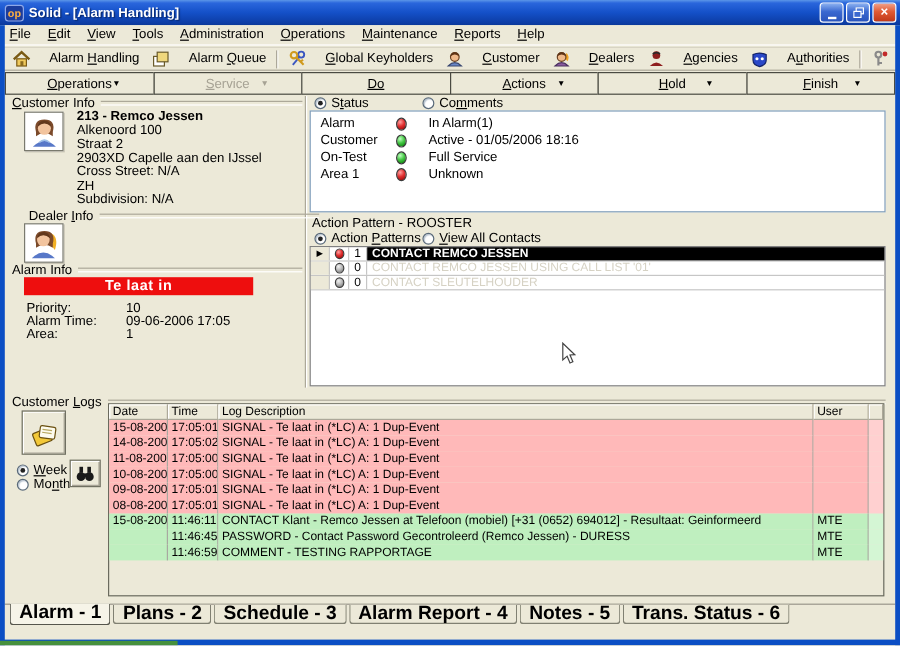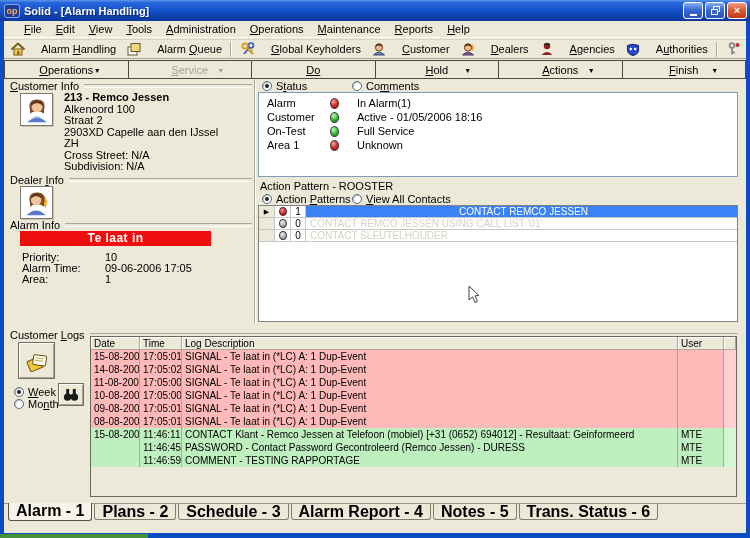--- a/index.html
+++ b/index.html
@@ -16,21 +16,21 @@
   .title-text { color:#fff; font-weight:bold; font-size:11px; text-shadow:1px 1px 1px #082668; flex:1; white-space:nowrap; }
   .winbtns { display:flex; gap:2px; }
   .winbtn { width:20px; height:17px; border-radius:3px; border:1px solid #fff;
     background:linear-gradient(180deg,#8AB0F0,#3A68D0 45%,#2A54BC); color:#fff; font-size:11px; font-weight:bold;
     display:flex; align-items:center; justify-content:center; line-height:1; }
   .winbtn.close { background:linear-gradient(180deg,#F0A088,#E05A34 45%,#C03818); }
   .min-glyph { display:block; width:7px; height:2px; background:#fff; margin-top:8px; }
 
   
   .menubar { position:absolute; top:21px; left:1px; right:1px; height:17px; background:#ECE9D8;
-    display:flex; align-items:center; padding-left:16px; border-bottom:1px solid #fff; }
+    display:flex; align-items:center; padding-left:0; border-bottom:1px solid #fff; }
   .menu-item { padding:1px 7px; white-space:nowrap; }
 
   
   .toolbar { position:absolute; top:39px; left:1px; right:1px; height:20px; background:#ECE9D8;
     display:flex; align-items:center; padding-left:4px; border-top:1px solid #D8D4C4; border-bottom:1px solid #ACA899; }
   .tbtn { display:flex; align-items:center; gap:15px; padding:1px 5px; white-space:nowrap; height:18px; }
   .tbtn .ticon { display:flex; width:16px; height:16px; }
   .tsep { width:2px; height:15px; border-left:1px solid #ACA899; border-right:1px solid #fff; margin:0 3px; }
 
   
@@ -85,21 +85,21 @@
 
   
   .contact-box { position:absolute; left:258px; top:205px; width:480px; height:117px; background:#fff;
     border:1px solid #808080; }
   .crow { display:flex; height:12px; line-height:11px; font-size:10px; border-bottom:1px solid #C6C6C6; }
   .cc-marker { width:16px; border-right:1px solid #C6C6C6; background:#ECE9D8; display:flex; align-items:center; justify-content:center; font-size:7px; }
   .cc-light { width:16px; border-right:1px solid #C6C6C6; display:flex; align-items:center; justify-content:center; }
   .cc-light .light { width:8px; height:9px; }
   .cc-count { width:15px; border-right:1px solid #C6C6C6; text-align:center; }
   .cc-text { flex:1; padding-left:4px; color:#D6D2C4; white-space:nowrap; overflow:hidden; }
-  .crow.active .cc-text { background:#3b82f6; color:#fff; font-weight:normal;text-align:center; }
+  .crow.active .cc-text { background:#000000; color:#fff; font-weight:bold; }
 
   
   .sq-btn { position:absolute; background:#ECE9D8; border:1px solid #707062;
     box-shadow:inset 1px 1px 0 #fff, inset -1px -1px 0 #A8A496; display:flex; align-items:center; justify-content:center; }
   .log-table { position:absolute; left:90px; top:336px; width:647px; height:161px; background:#ECE9D8;
     border:1px solid #6A6A5E; font-size:10px; }
   .lrow { display:flex; height:13px; line-height:13px; white-space:nowrap; }
   .lrow.header .lc { background:#ECE9D8; border-right:1px solid #ACA899; border-bottom:1px solid #ACA899;
     box-shadow:inset 1px 1px 0 #fff; font-size:10px; }
   .lc { padding-left:3px; overflow:hidden; }
@@ -258,25 +258,25 @@
       <span class="arrow">▼</span>
     </div>
     <div class="abtn disabled">
       <span><u>S</u>ervice</span>
       <span class="arrow">▼</span>
     </div>
     <div class="abtn">
       <span><u>D</u><u>o</u></span>
     </div>
     <div class="abtn">
+      <span><u>A</u>ctions</span>
+      <span class="arrow">▼</span>
+    </div>
+    <div class="abtn">
       <span><u>H</u>old</span>
-      <span class="arrow">▼</span>
-    </div>
-    <div class="abtn">
-      <span><u>A</u>ctions</span>
       <span class="arrow">▼</span>
     </div>
     <div class="abtn">
       <span><u>F</u>inish</span>
       <span class="arrow">▼</span>
     </div>
   </div>
 
   <div class="vdivider"></div>
 
@@ -290,26 +290,26 @@
       <path d="M9.5 11 Q10.5 5 16 5 Q21.5 5 22.5 11 Q19 8 16 8 Q13 8 9.5 11 Z" fill="#62381C"></path>
       <path d="M5 30 Q16 19 27 30 Z" fill="#5878C8"></path>
       <path d="M11 26 Q16 21.5 21 26" fill="none" stroke="#9FC0E8" stroke-width="1.6"></path>
     </svg>
   </div>
   <div class="cust-text">
     <div class="cust-name">213 - Remco Jessen</div>
     <div>Alkenoord 100</div>
     <div>Straat 2</div>
     <div>2903XD  Capelle aan den IJssel</div>
+    <div>Cross Street:   N/A</div>
     <div>ZH</div>
-    <div>Cross Street:   N/A</div>
     <div>Subdivision:   N/A</div>
   </div>
 
-  <div class="ghead" style="left:10px; top:174px; width:242px;">
+  <div class="ghead" style="left:24px; top:174px; width:242px;">
     <span class="glbl">Dealer <u>I</u>nfo</span>
   </div>
   <div class="avatar-btn" style="left:20px; top:186px;">
     <svg width="28" height="28" viewBox="0 0 32 32">
       <path d="M22 6 Q30 10 26 22 L21 16 Z" fill="#F2B024"></path>
       <path d="M8 16 Q5 4 16 4 Q27 4 24 16 L24 20 Q20 17 16 17 Q12 17 8 20 Z" fill="#7B4A2A"></path>
       <circle cx="15" cy="12.5" r="6" fill="#F2C49E"></circle>
       <path d="M9 11 Q10 5 15 5 Q20.5 5 21.5 11 Q18 8 15 8 Q12 8 9 11 Z" fill="#62381C"></path>
       <path d="M4 30 Q15 19 26 30 Z" fill="#5878C8"></path>
     </svg>

